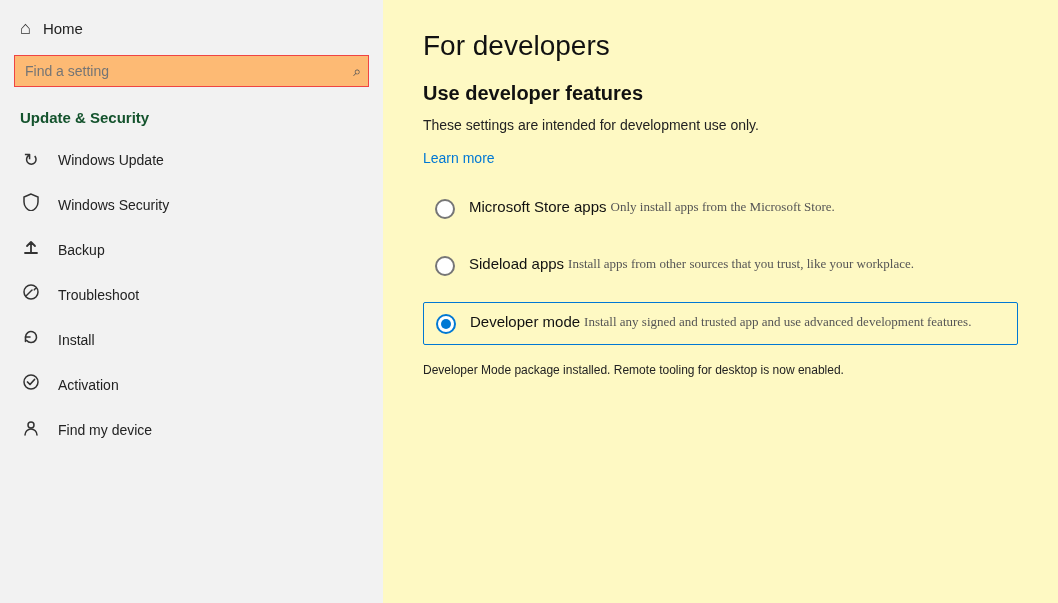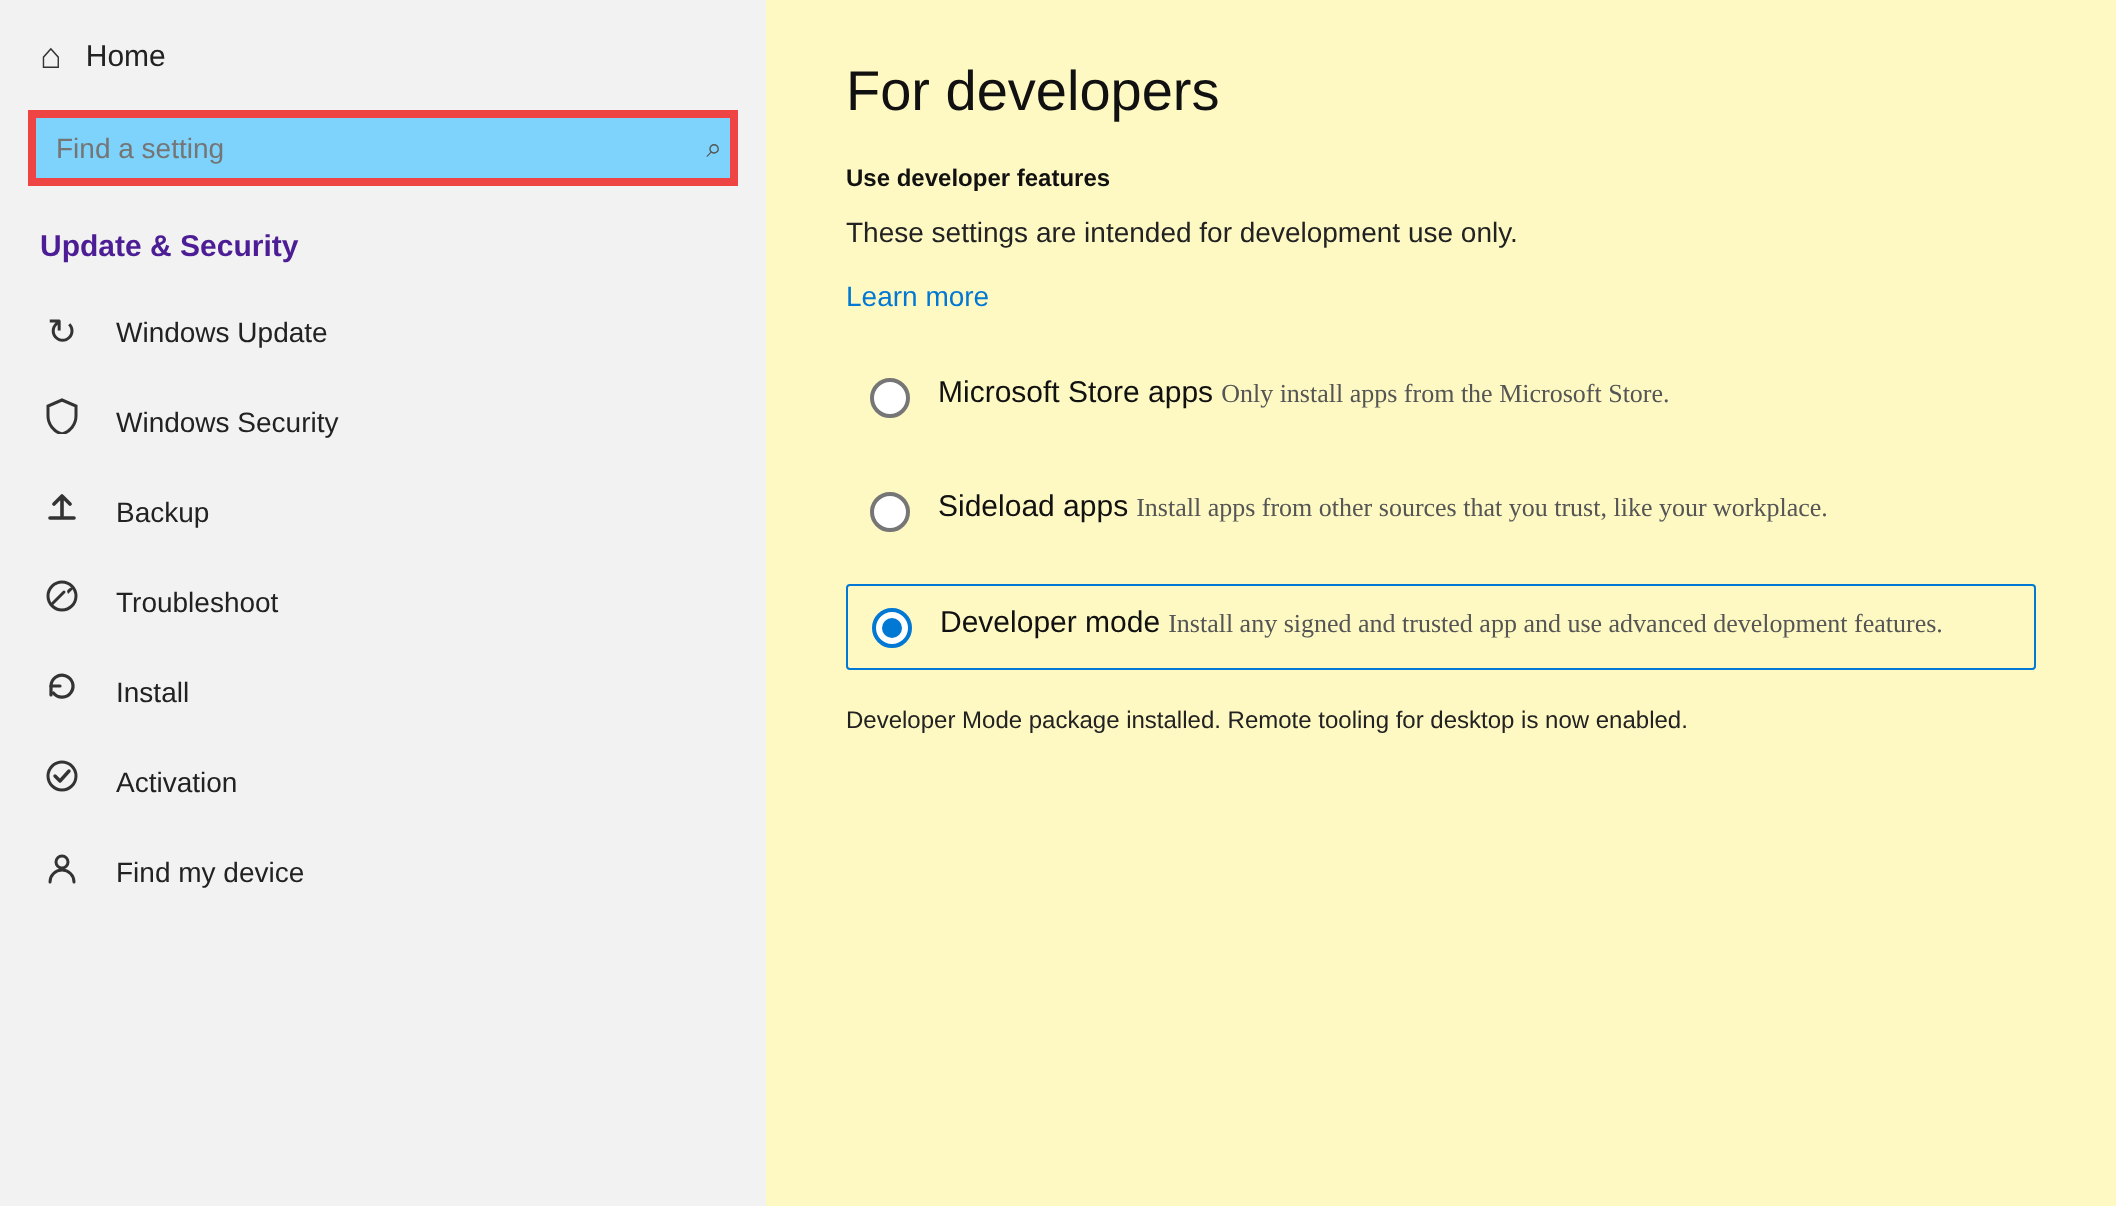--- a/index.html
+++ b/index.html
@@ -42,41 +42,41 @@
     }
 
     .search-box {
       margin: 6px 14px 14px 14px;
       position: relative;
     }
 
     .search-input {
       width: 100%;
       padding: 7px 32px 7px 10px;
-      border: 4px solid #ef4444;
-      background: #7dd3fc;
+      border: 1px solid #ef4444;
+      background: #fdba74;
       font-size: 14px;
       color: #444;
       outline: none;
     }
 
     .search-icon-wrap {
       position: absolute;
       right: 8px;
       top: 50%;
       transform: translateY(-50%);
       color: #555;
       font-size: 14px;
       pointer-events: none;
     }
 
     .section-title {
       font-size: 15px;
       font-weight: 700;
-      color: #4c1d95;
+      color: #14532d;
       padding: 8px 20px 12px 20px;
     }
 
     .nav-item {
       display: flex;
       align-items: center;
       padding: 11px 20px;
       gap: 16px;
       cursor: pointer;
       font-size: 14px;
@@ -99,21 +99,21 @@
     }
 
     .page-title {
       font-size: 28px;
       font-weight: 300;
       color: #111;
       margin-bottom: 20px;
     }
 
     .section-heading {
-      font-size: 12px;
+      font-size: 20px;
       font-weight: 600;
       color: #111;
       margin-bottom: 12px;
     }
 
     .description-text {
       font-size: 14px;
       color: #222;
       margin-bottom: 16px;
     }

